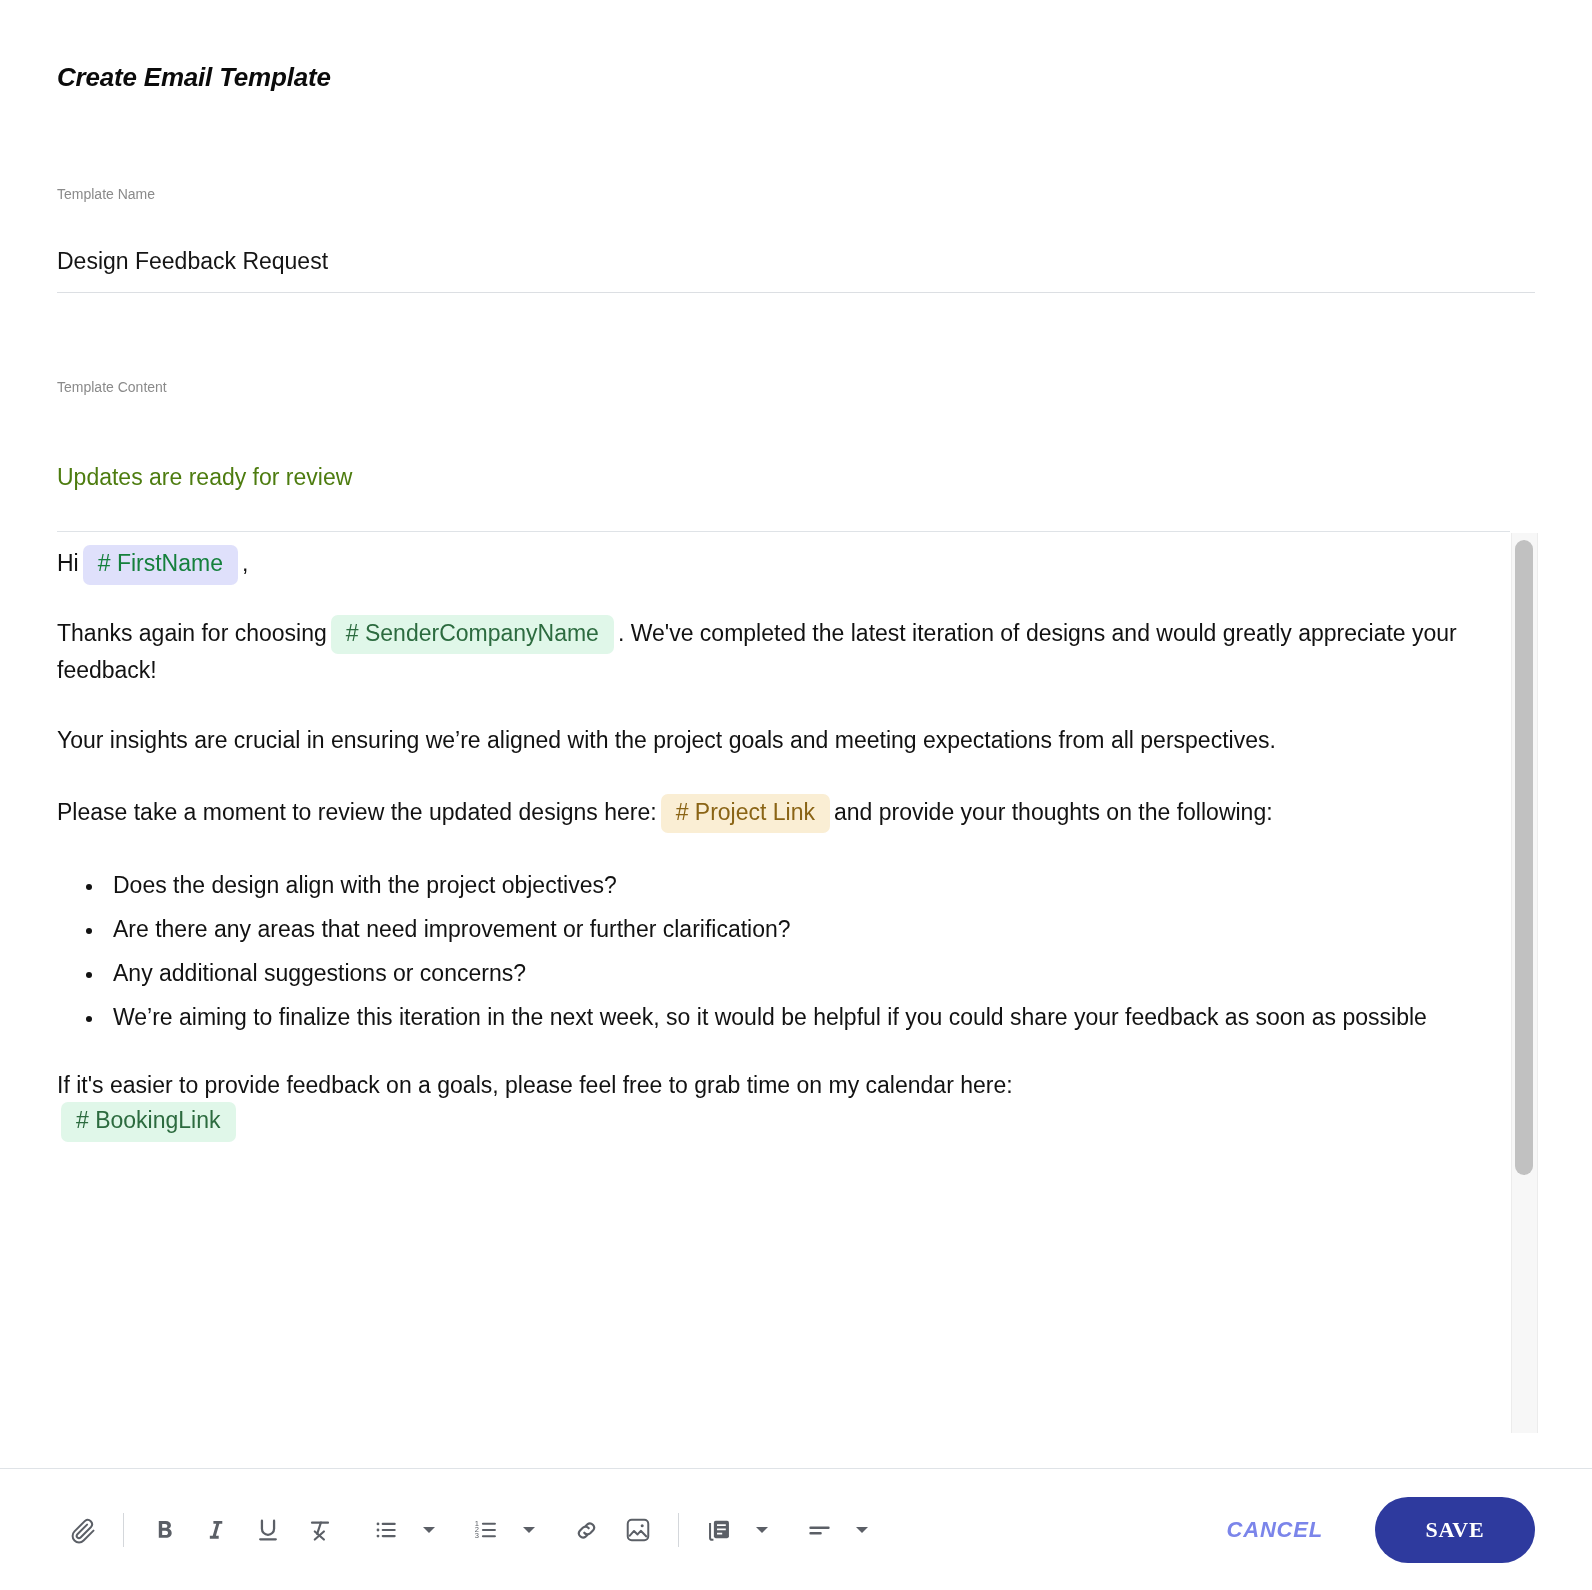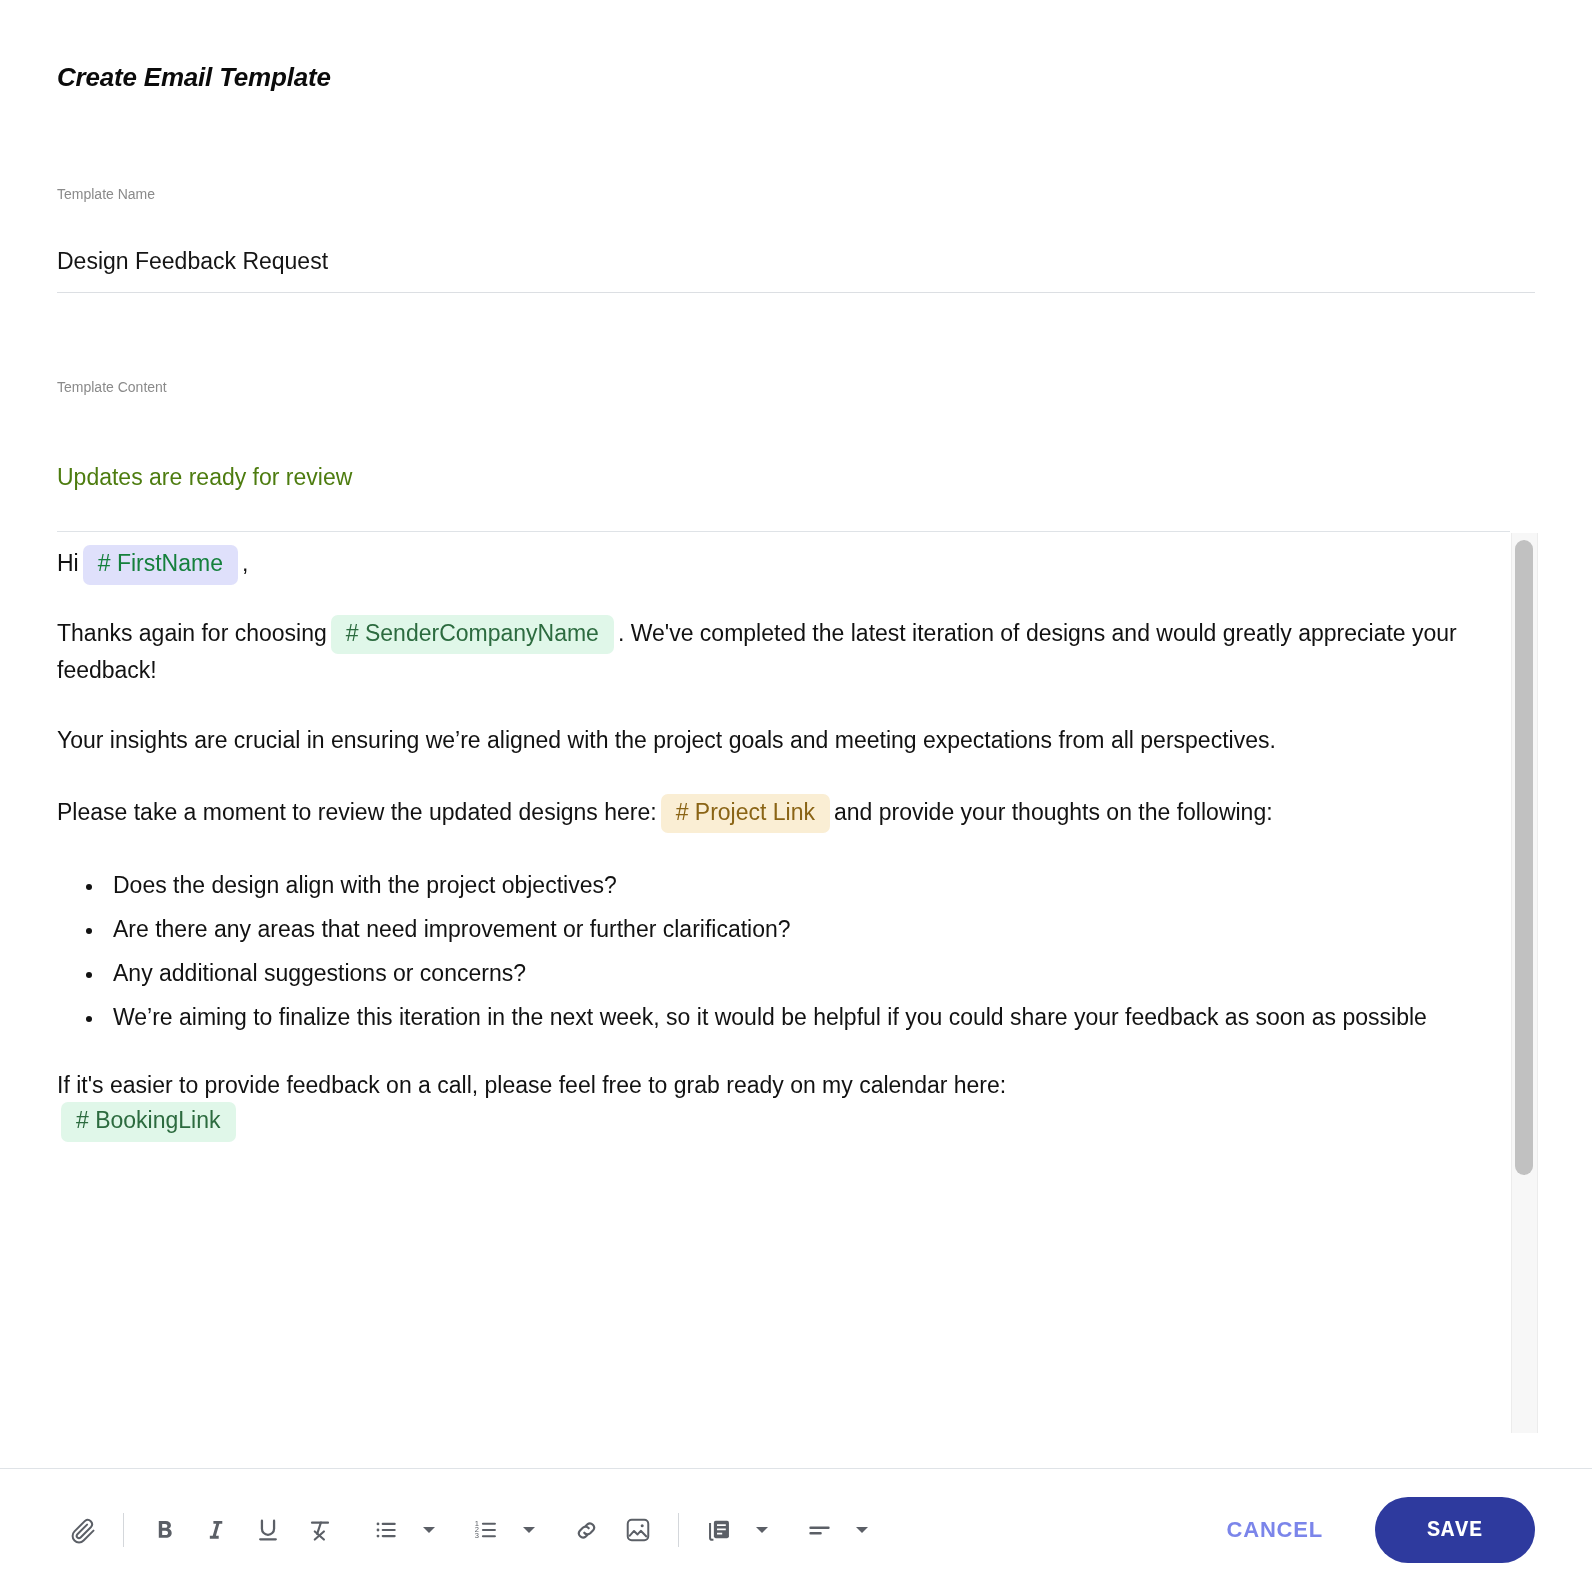--- a/index.html
+++ b/index.html
@@ -194,33 +194,34 @@
   .cancel-btn {
     font-size: 22px;
     font-weight: 700;
     letter-spacing: 0.8px;
     color: #7b85ea;
     background: none;
     border: none;
     cursor: pointer;
     font-family: "Liberation Sans", sans-serif;
     padding: 10px 14px;
+    font-style: italic;
   }
   .save-btn {
     font-size: 22px;
     font-weight: 700;
     letter-spacing: 0.8px;
     color: #ffffff;
     background: #2e3a9e;
     border: none;
     border-radius: 40px;
     width: 160px;
     height: 66px;
     cursor: pointer;
-    font-family: Liberation Mono, monospace;
+    font-family: Liberation Serif, serif;
   }
 </style>
 </head>
 <body>
 
 <div id="page">
 
   <div class="page-title">Create Email Template</div>
 
   <div class="field-label" id="tpl-name-label">Template Name</div>
@@ -241,21 +242,21 @@
 
     <p><span>Please take a moment to review the updated designs here:</span><span class="token amber"># Project Link</span><span>and provide your thoughts on the following:</span></p>
 
     <ul>
       <li>Does the design align with the project objectives?</li>
       <li>Are there any areas that need improvement or further clarification?</li>
       <li>Any additional suggestions or concerns?</li>
       <li>We’re aiming to finalize this iteration in the next week, so it would be helpful if you could share your feedback as soon as possible</li>
     </ul>
 
-    <p><span>If it's easier to provide feedback on a call, please feel free to grab ready on my calendar here:</span><br><span class="token green"># BookingLink</span></p>
+    <p><span>If it's easier to provide feedback on a goals, please feel free to grab time on my calendar here:</span><br><span class="token green"># BookingLink</span></p>
   </div>
 
   <div class="scroll-track"></div>
   <div class="scroll-thumb"></div>
 
   <div class="toolbar">
 
     <div class="tb-left">
 
       <div class="tb-btn">

